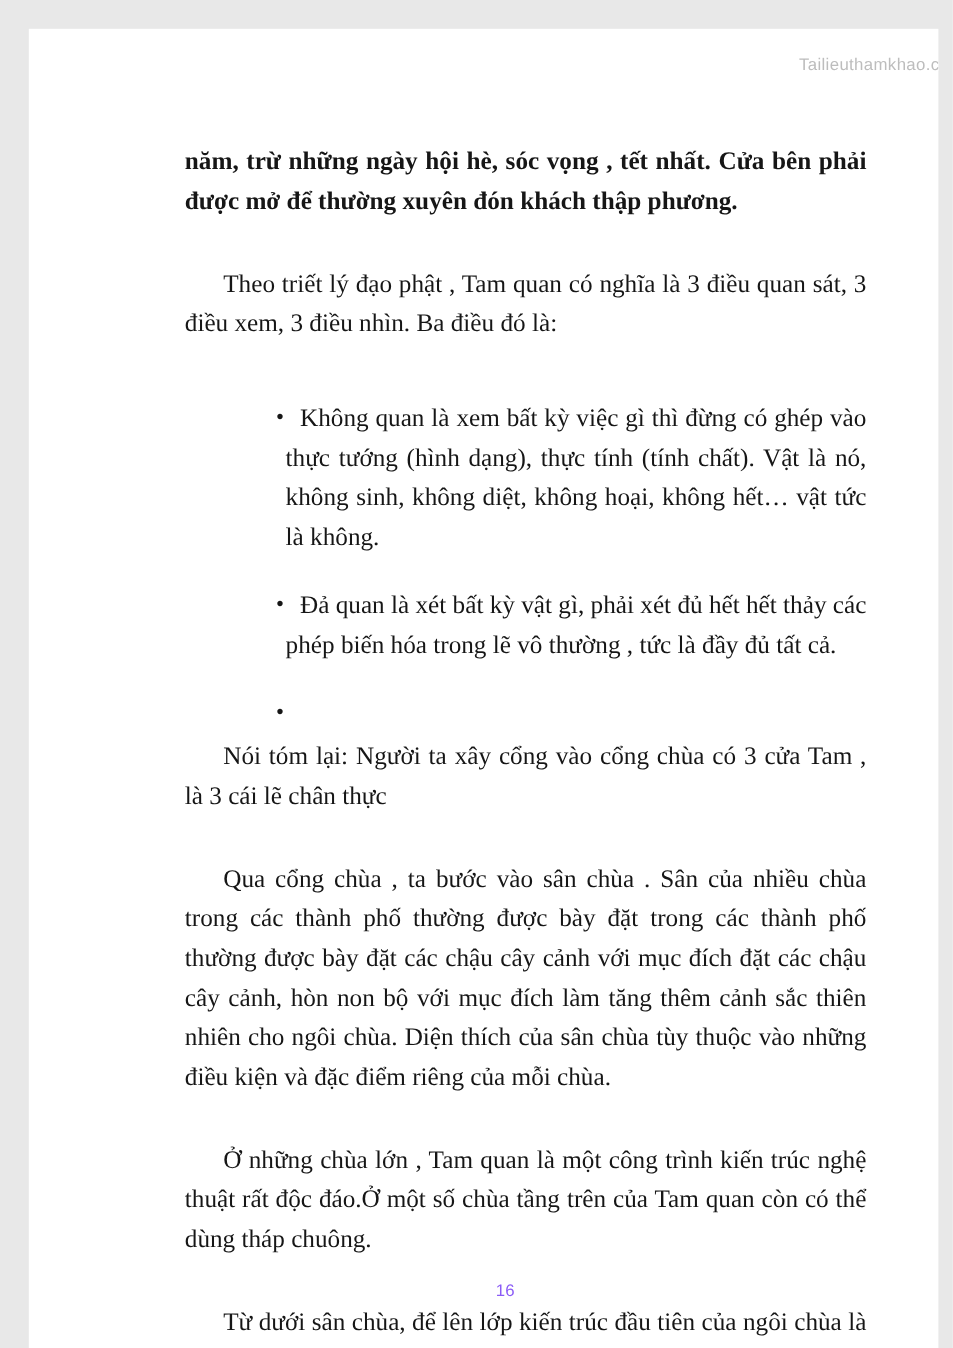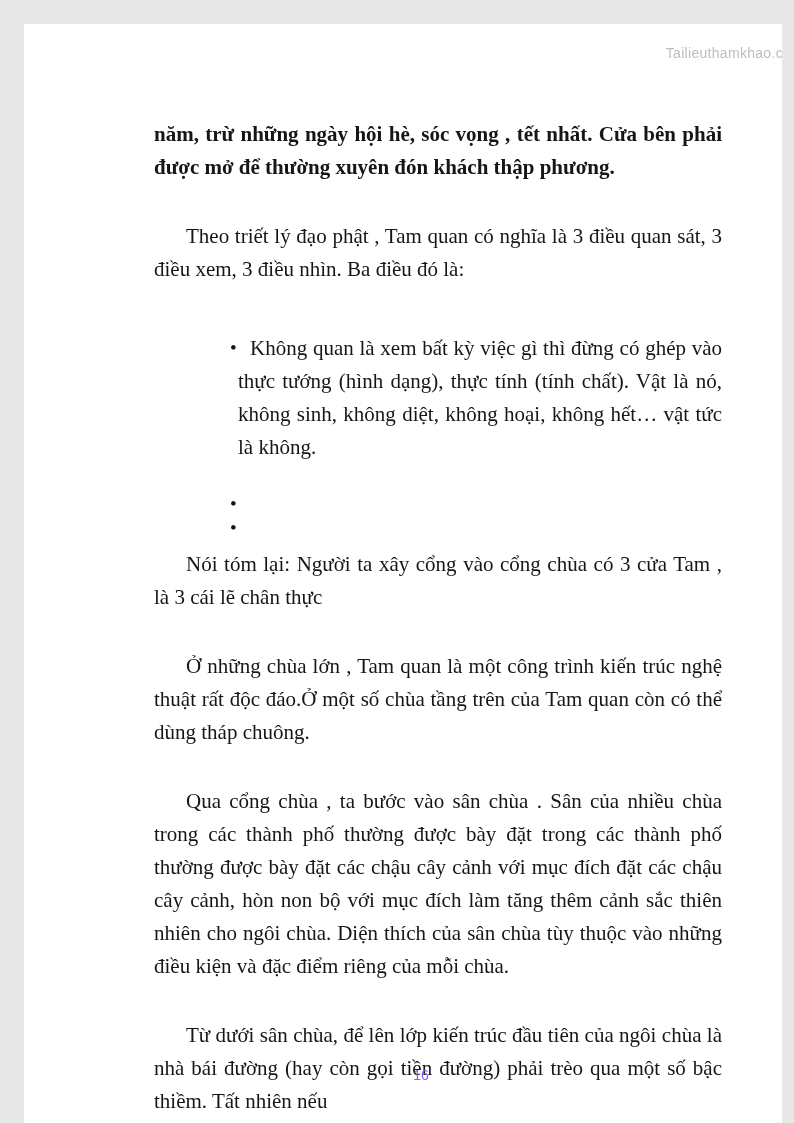--- a/index.html
+++ b/index.html
@@ -82,31 +82,32 @@
 
     <p class="para">Theo triết lý đạo phật , Tam quan có nghĩa là 3 điều quan sát, 3 điều xem, 3 điều nhìn. Ba điều đó là:</p>
 
     <ul class="bullets">
       <li>
         <span class="bullet-marker">•</span>
         <span>Không quan là xem bất kỳ việc gì thì đừng có ghép vào thực tướng (hình dạng), thực tính (tính chất). Vật là nó, không sinh, không diệt, không hoại, không hết… vật tức là không.</span>
       </li>
       <li>
         <span class="bullet-marker">•</span>
+        <span>Đả quan là xét bất kỳ vật gì, phải xét đủ hết hết thảy các phép biến hóa trong lẽ vô thường , tức là đầy đủ tất cả.</span>
       </li>
       <li>
         <span class="bullet-marker">•</span>
       </li>
     </ul>
 
     <p class="para">Nói tóm lại: Người ta xây cổng vào cổng chùa có 3 cửa Tam , là 3 cái lẽ chân thực</p>
 
+    <p class="para">Qua cổng chùa , ta bước vào sân chùa . Sân của nhiều chùa trong các thành phố thường được bày đặt trong các thành phố thường được bày đặt các chậu cây cảnh với mục đích đặt các chậu cây cảnh, hòn non bộ với mục đích làm tăng thêm cảnh sắc thiên nhiên cho ngôi chùa. Diện thích của sân chùa tùy thuộc vào những điều kiện và đặc điểm riêng của mỗi chùa.</p>
+
     <p class="para">Ở những chùa lớn , Tam quan là một công trình kiến trúc nghệ thuật rất độc đáo.Ở một số chùa tầng trên của Tam quan còn có thể dùng tháp chuông.</p>
-
-    <p class="para">Qua cổng chùa , ta bước vào sân chùa . Sân của nhiều chùa trong các thành phố thường được bày đặt trong các thành phố thường được bày đặt các chậu cây cảnh với mục đích đặt các chậu cây cảnh, hòn non bộ với mục đích làm tăng thêm cảnh sắc thiên nhiên cho ngôi chùa. Diện thích của sân chùa tùy thuộc vào những điều kiện và đặc điểm riêng của mỗi chùa.</p>
 
 
     <p class="para">Từ dưới sân chùa, để lên lớp kiến trúc đầu tiên của ngôi chùa là nhà bái đường (hay còn gọi tiền đường) phải trèo qua một số bậc thiềm. Tất nhiên nếu</p>
 
   </div>
 
   <div class="page-number">16</div>
 
 </div>
 

